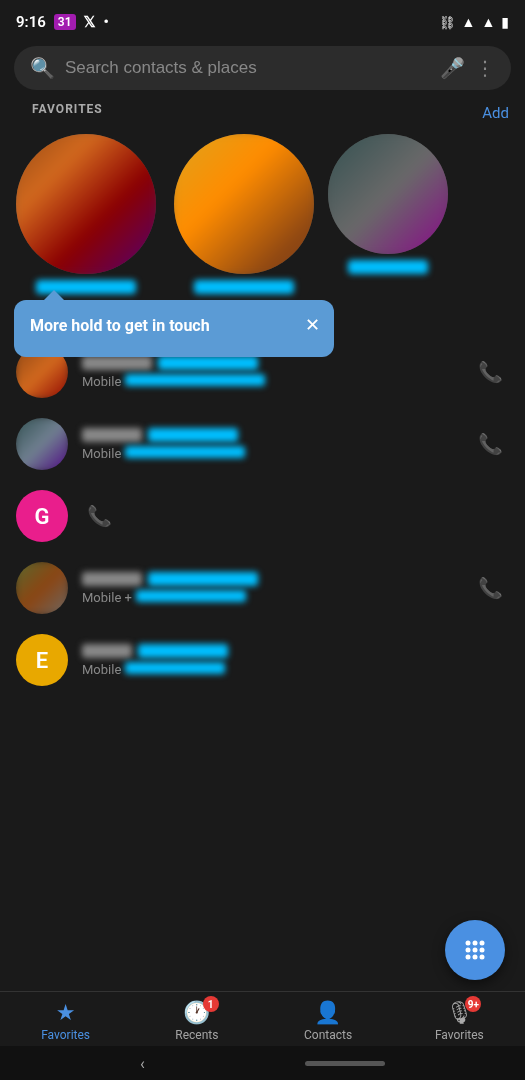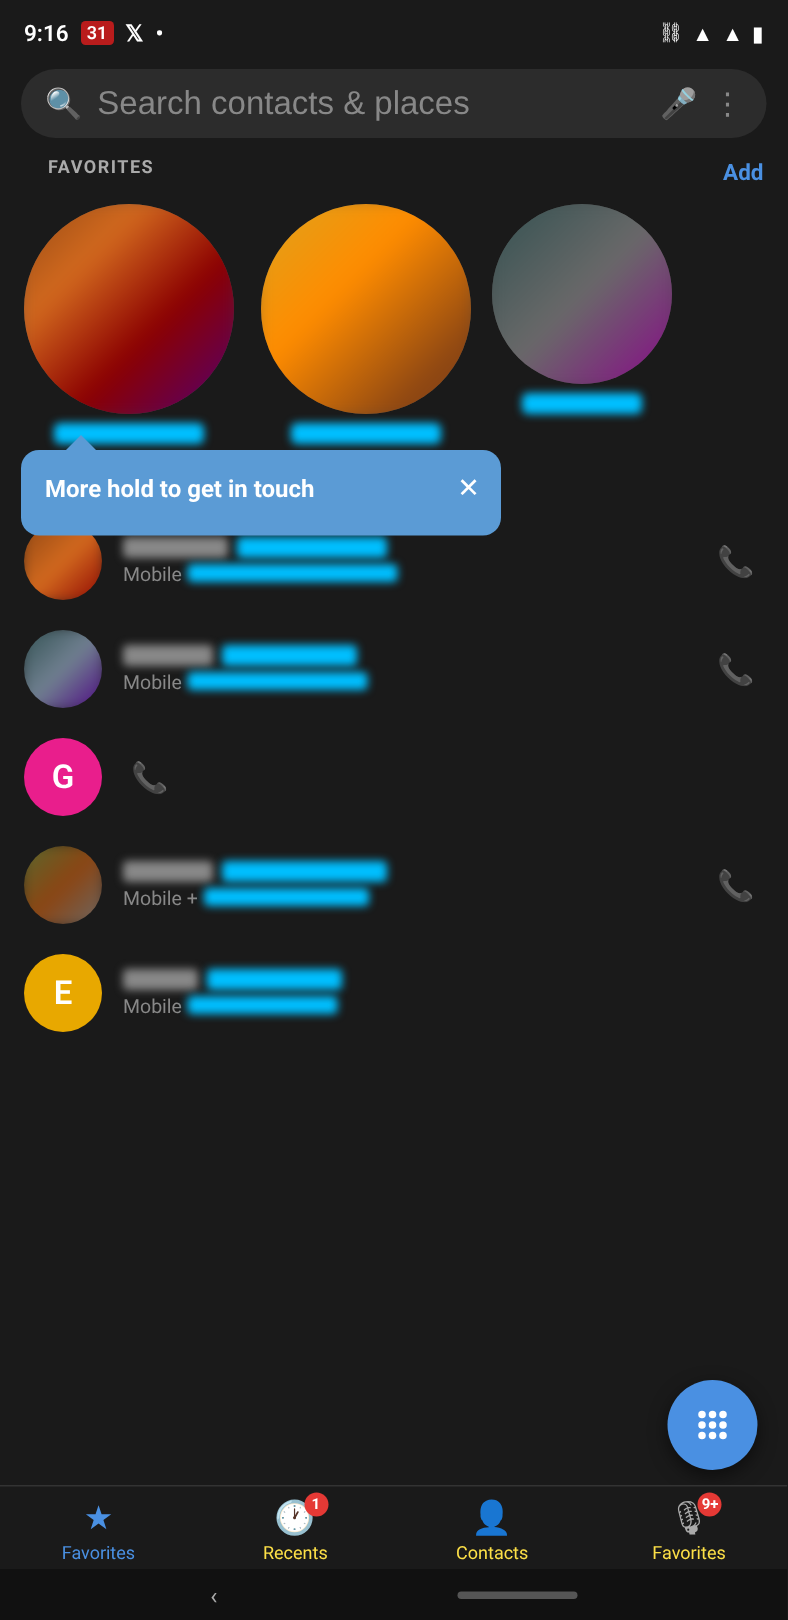--- a/index.html
+++ b/index.html
@@ -40,21 +40,21 @@
       border-radius: 30px;
       display: flex;
       align-items: center;
       padding: 10px 16px;
       gap: 10px;
     }
     .search-bar input {
       background: none;
       border: none;
       color: #d946ef;
-      font-size: 22px;
+      font-size: 17px;
       flex: 1;
       outline: none;
     }
     .search-bar input::placeholder { color: #888; }
 
     
     .section-label {
       font-size: 12px;
       font-weight: 700;
       color: #aaa;
@@ -63,21 +63,21 @@
     }
     .section-header {
       display: flex;
       justify-content: space-between;
       align-items: center;
       padding: 0 16px 10px;
     }
     .add-btn {
       font-size: 15px;
       color: #4a90e2;
-      font-weight: 700;
+      font-weight: 400;
     }
 
     
     .favorites-row {
       display: flex;
       gap: 10px;
       padding: 0 12px 16px;
       overflow: hidden;
     }
     .favorite-item {
@@ -287,21 +287,21 @@
       padding: 8px 0 4px;
     }
     .nav-item {
       display: flex;
       flex-direction: column;
       align-items: center;
       gap: 3px;
       flex: 1;
     }
     .nav-icon { font-size: 22px; }
-    .nav-label { font-size: 12px; color: #fde047; }
+    .nav-label { font-size: 12px; color: #a3a3a3; }
     .nav-label.active { color: #4a90e2; }
     .nav-icon.active { color: #4a90e2; }
     .nav-badge {
       position: relative;
       display: inline-block;
     }
     .badge-dot {
       position: absolute;
       top: -4px;
       right: -8px;
@@ -338,21 +338,21 @@
       background: #555;
       border-radius: 3px;
     }
   </style>
 </head>
 <body>
 
 <div class="status-bar">
   <div class="status-left">
     <span>9:16</span>
-    <span style="background:#b91c1c;border-radius:3px;padding:1px 4px;font-size:12px;">31</span>
+    <span style="background:#a21caf;border-radius:3px;padding:1px 4px;font-size:12px;">31</span>
     <span>𝕏</span>
     <span>•</span>
   </div>
   <div class="status-right">
     <span style="font-size:13px;">⛓</span>
     <span style="font-size:14px;">▲</span>
     <span style="font-size:14px;">▲</span>
     <span style="font-size:14px;">▮</span>
   </div>
 </div>

